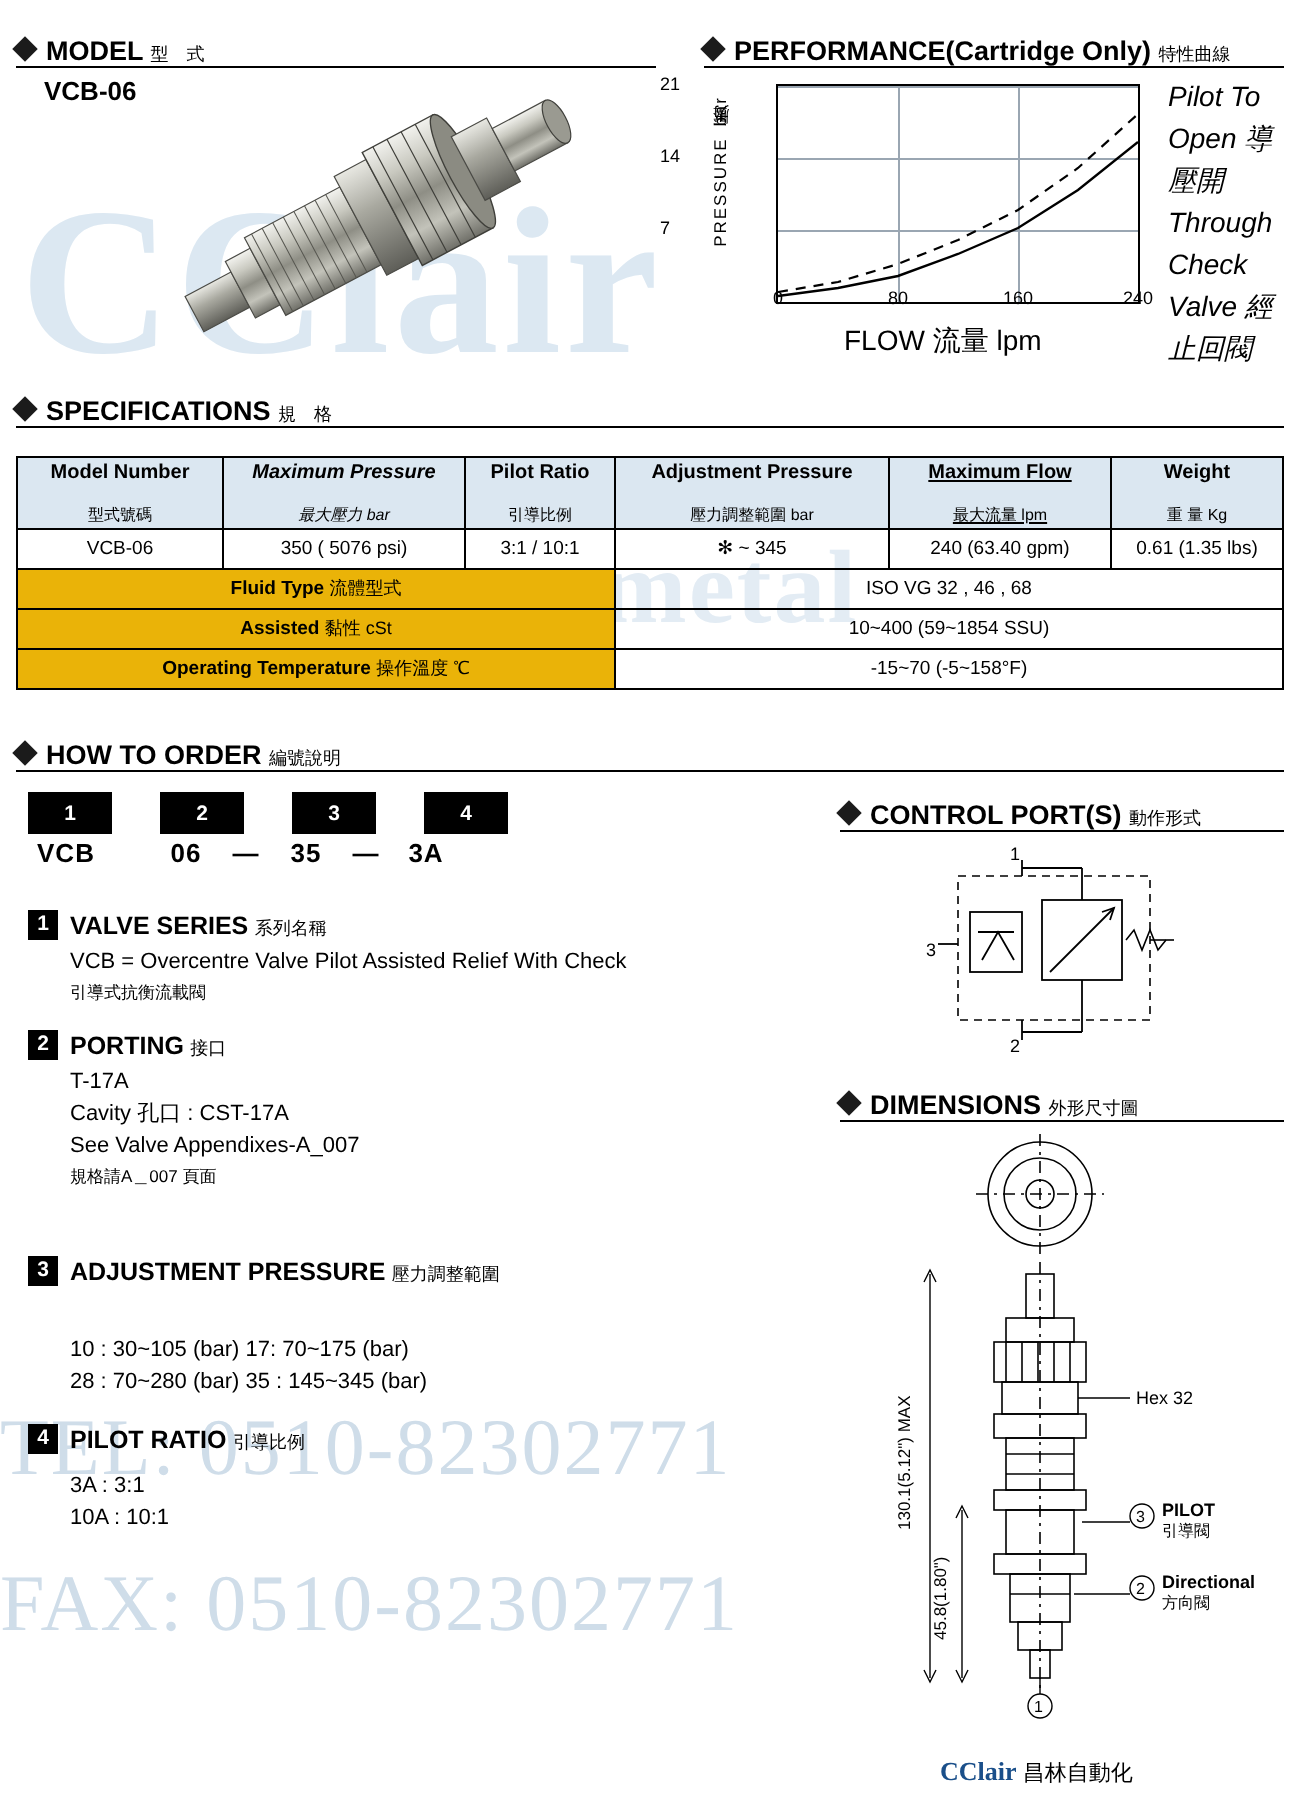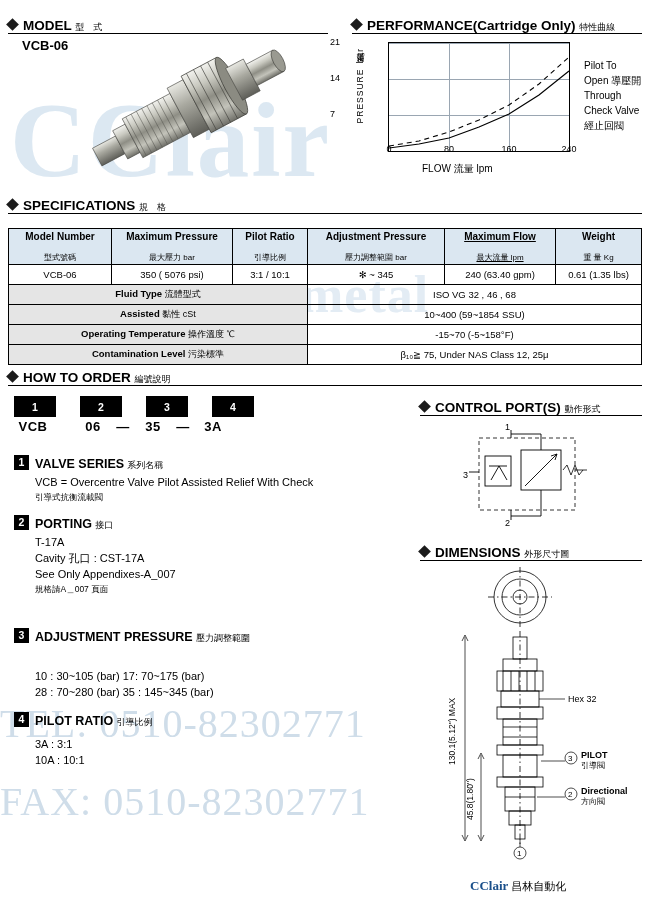--- a/index.html
+++ b/index.html
@@ -39,21 +39,21 @@
        transform:rotate(45deg);margin-right:6px;vertical-align:1px;}
   .cn{font-size:9px;font-weight:normal;}
   .ttl-line{position:absolute;height:1px;background:#000;}
 
   
   table{border-collapse:collapse;}
   .spec{position:absolute;left:8px;top:228px;width:634px;font-size:9.5px;}
   .spec td,.spec th{border:1px solid #000;text-align:center;padding:2px 1px;}
   .spec th{background:#dbe7f1;font-weight:bold;font-size:10px;line-height:1.15;}
   .spec td{height:15px;}
-  .lbl{background:#e5e5e5;font-weight:bold;}
+  .lbl{background:#eab308;font-weight:bold;}
   .sub{font-size:8px;font-weight:normal;display:block;margin-top:10px;}
 
   
   .ordwrap{position:absolute;left:14px;top:396px;}
   .ordnum{border-collapse:collapse;}
   .ordnum td{width:38px;height:17px;text-align:center;color:#fff;background:#000;
     font-size:10.5px;font-weight:bold;border:1px solid #000;}
   .ordnum td.gap{background:#fff;border:none;width:22px;}
   .ordval{margin-top:2px;font-size:13px;font-weight:bold;letter-spacing:0.5px;}
   .ordval span{display:inline-block;text-align:center;}
@@ -67,22 +67,22 @@
   .small-cn{font-size:8.5px;}
 
   
   .perf{position:absolute;left:352px;top:34px;width:290px;height:150px;}
   .axisbox{position:absolute;left:36px;top:8px;width:180px;height:108px;border:1px solid #000;}
   .gl{position:absolute;background:#9aa6b2;}
   .ylab{position:absolute;left:-22px;font-size:9px;width:18px;text-align:left;}
   .xlab{position:absolute;font-size:9px;top:110px;text-align:center;width:24px;}
   .ytitle{position:absolute;left:2px;top:14px;font-size:8.5px;writing-mode:vertical-rl;
           transform:rotate(180deg);letter-spacing:1px;}
-  .xtitle{position:absolute;left:58px;top:128px;font-size:10px;padding-left:12px;}
-  .legend{position:absolute;left:232px;top:24px;font-size:10px;line-height:1.5;}
+  .xtitle{position:absolute;left:58px;top:128px;font-size:14px;padding-left:12px;}
+  .legend{position:absolute;left:232px;top:4px;font-size:14px;line-height:1.5;font-style:italic;}
 
   
   .photo{position:absolute;left:60px;top:38px;width:270px;height:150px;}
 
   .footer{position:absolute;left:470px;top:878px;font-size:11px;}
   .foot-cc{font-family:"Liberation Serif",serif;font-weight:bold;font-size:13px;color:#1a4f8a;}
 </style>
 </head>
 <body>
 
@@ -183,21 +183,21 @@
   <span class="cn">規　格</span>
 </div>
 <div class="ttl-line" style="left:8px;top:213px;width:634px;"></div>
 
 <table class="spec">
   <tbody>
         <tr>
     <th style="width:100px;">
       <span>Model Number</span>
       <span class="sub">型式號碼</span></th>
-    <th style="width:118px;">
+    <th style="width:118px;font-style:italic;">
       <span>Maximum Pressure</span>
       <span class="sub">最大壓力  bar</span></th>
     <th style="width:72px;">
       <span>Pilot Ratio</span>
       <span class="sub">引導比例</span></th>
     <th style="width:134px;">
       <span>Adjustment Pressure</span>
       <span class="sub">壓力調整範圍 bar</span></th>
     <th style="width:108px;text-decoration:underline;">
       <span>Maximum Flow</span>
@@ -225,26 +225,20 @@
       <span>Assisted</span>
       <span class="cn">黏性  cSt</span></td>
     <td colspan="3">10~400 (59~1854 SSU)</td>
   </tr>
   <tr>
     <td class="lbl" colspan="3">
       <span>Operating Temperature</span>
       <span class="cn">操作溫度  ℃</span></td>
     <td colspan="3">-15~70 (-5~158°F)</td>
   </tr>
-  <tr>
-    <td class="lbl" colspan="3">
-      <span>Contamination Level</span>
-      <span class="cn">污染標準</span></td>
-    <td colspan="3">β₁₀≧ 75, Under NAS Class 12, 25μ</td>
-  </tr>
 </tbody>
     </table>
 
 <div class="hdr" style="left:8px;top:370px;">
   <span class="dia"></span><span>HOW TO  ORDER</span>
   <span class="cn">編號說明</span>
 </div>
 <div class="ttl-line" style="left:8px;top:385px;width:634px;"></div>
 
 <div class="ordwrap">
@@ -274,21 +268,21 @@
     <div class="small-cn">引導式抗衡流載閥</div>
   </div>
 </div>
 
 <div class="step" style="left:14px;top:515px;width:380px;">
   <span class="stepnum">2</span><span class="h">PORTING</span>
   <span class="cn">接口</span>
   <div class="body">
     <div>T-17A</div>
     <div>Cavity 孔口 : CST-17A</div>
-    <div>See Only Appendixes-A_007</div>
+    <div>See Valve Appendixes-A_007</div>
     <div class="small-cn">規格請A＿007 頁面</div>
   </div>
 </div>
 
 <div class="step" style="left:14px;top:628px;width:380px;">
   <span class="stepnum">3</span><span class="h">ADJUSTMENT PRESSURE</span>
   <span class="cn">壓力調整範圍</span>
   <div class="body" style="margin-top:24px;">
     <div>10 : 30~105 (bar)        17: 70~175 (bar)</div>
     <div>28 : 70~280 (bar)        35 : 145~345 (bar)</div>

